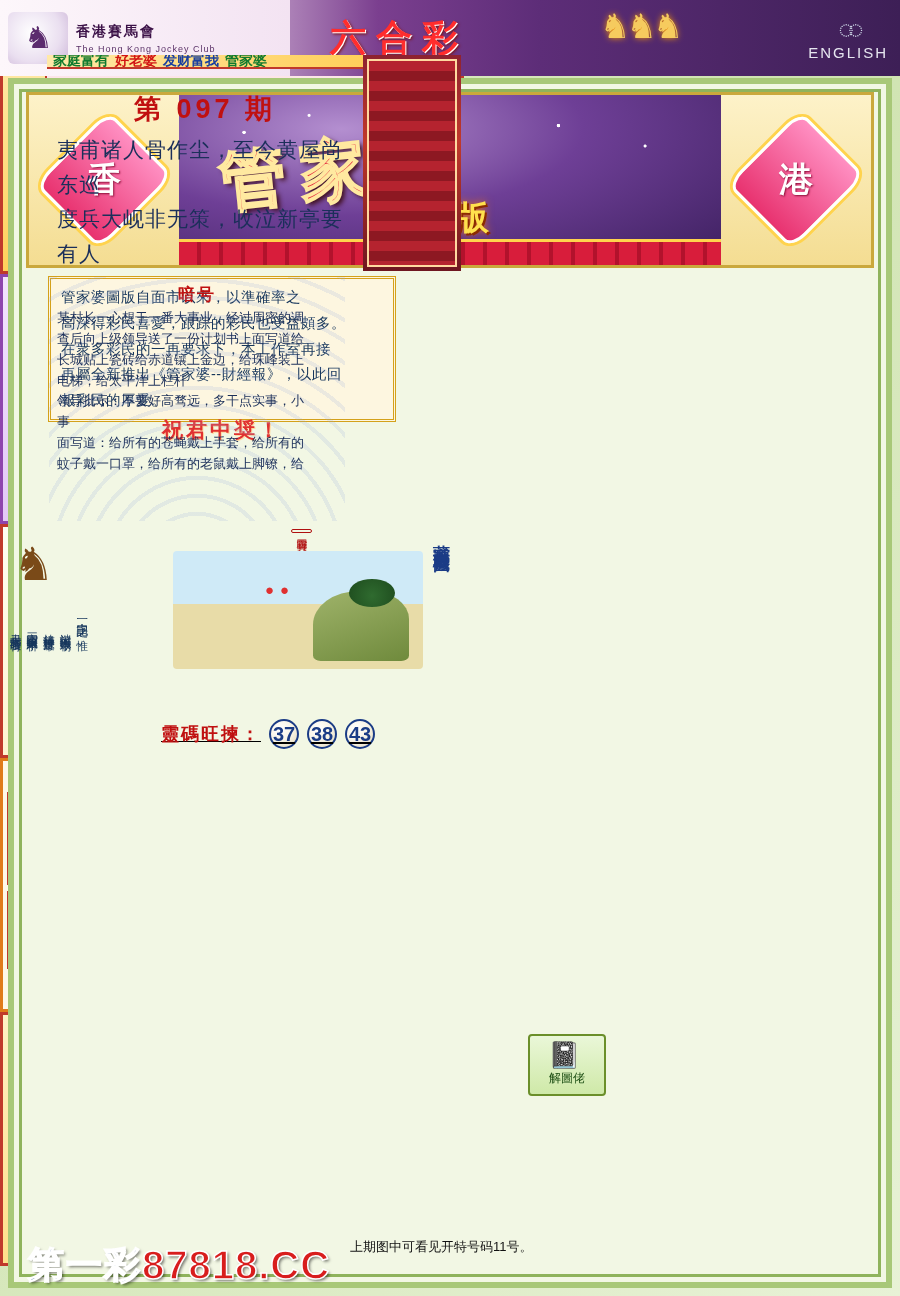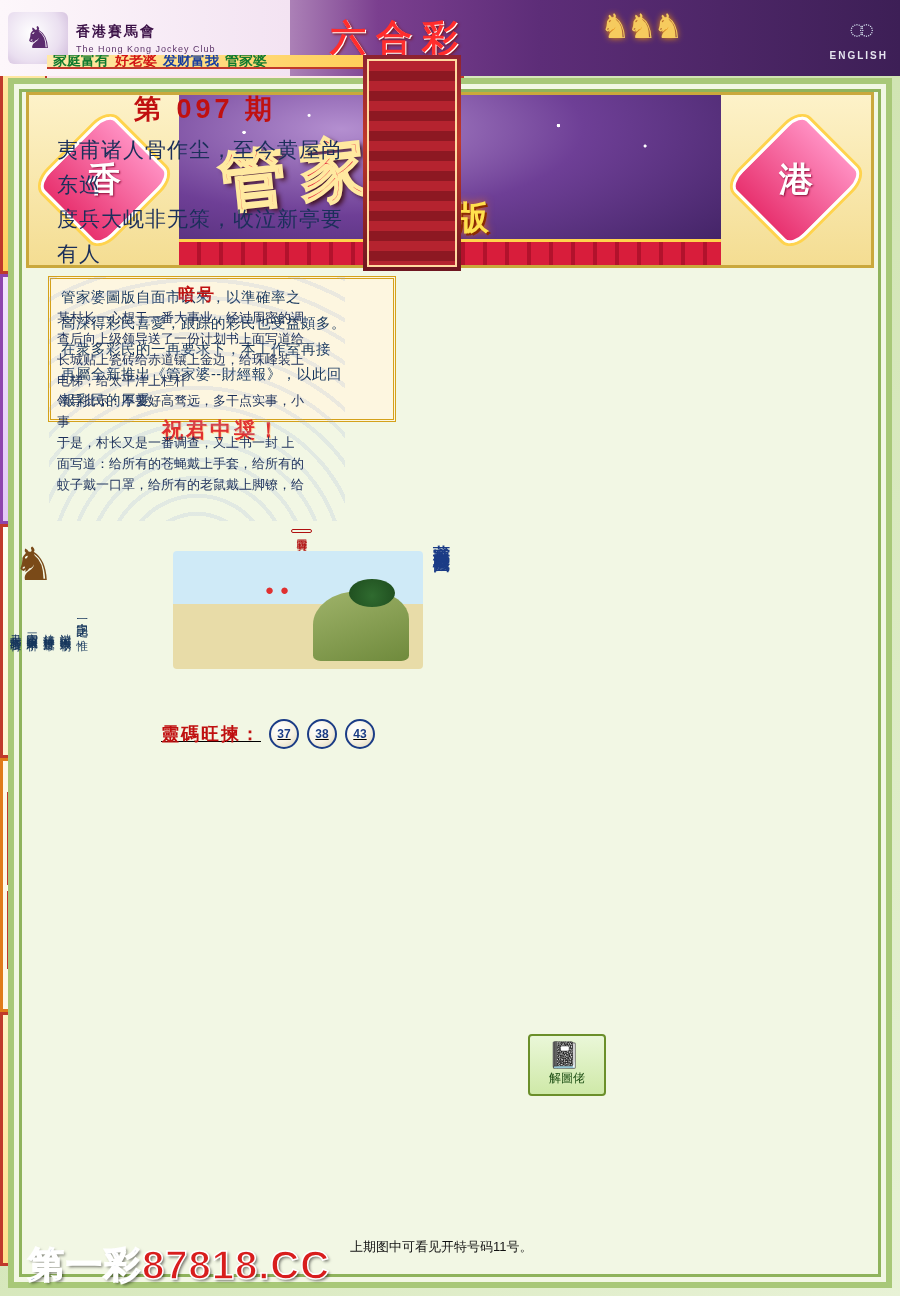--- a/index.html
+++ b/index.html
@@ -63,21 +63,21 @@
   .hdr-horses {
     position:absolute; left:600px; top:6px; width:170px; height:64px;
     color:#ffd45e; font-size:34px; letter-spacing:-4px;
     text-shadow:0 0 6px #ff9d00;
     opacity:.95;
   }
   .hdr-eng {
     position:absolute; right:12px; top:16px; text-align:center; color:#fff;
   }
   .hdr-eng .rings { font-size:26px; color:#cfd8e8; line-height:1; letter-spacing:-6px;}
-  .hdr-eng .lab { font-size:10px; letter-spacing:2px; margin-top:8px; color:#e6e6f0;font-weight:bold;}
+  .hdr-eng .lab { font-size:15px; letter-spacing:2px; margin-top:2px; color:#e6e6f0;}
 
   
   .banner {
     position:absolute; left:26px; top:92px; width:848px; height:176px;
     background:linear-gradient(180deg,#e9dff0,#d8c8e6);
     border:3px solid #caa83c;
     display:flex; overflow:hidden;
   }
   .banner-side {
     width:150px; background:linear-gradient(180deg,#fdf2c9,#f4dd92);
@@ -300,21 +300,21 @@
   .mapart .dots{
     position:absolute; left:92px; top:30px; font-size:15px; color:#e03030; letter-spacing:6px;
   }
   .lucky {
     position:absolute; left:8px; bottom:6px; right:8px;
     display:flex; align-items:center; gap:8px;text-decoration:underline;
   }
   .lucky .lab {
     font-size:18px; font-weight:bold; color:#c01010; letter-spacing:2px;
   }
-  .lucky .ball { width:30px; height:30px; font-size:12px; border-color:#1b3c86; color:#1b3c86;}
+  .lucky .ball { width:30px; height:30px; font-size:20px; border-color:#1b3c86; color:#1b3c86;}
 
   
   .predbox {
     left:48px; top:766px; width:310px; height:254px;
     background:#fff8e8;
     border:3px solid #e07b1a;
     padding:4px;
   }
   .pred-h {
     text-align:center; font-size:16px; font-weight:bold; color:#c01010;
@@ -489,21 +489,20 @@
       <span>笑談悟玄機</span>
     </div>
     <div class="anhao-body">
       <h4>暗号</h4>
       <p>某村长一心想干一番大事业，经过周密的调</p>
       <p>查后向上级领导送了一份计划书上面写道给</p>
       <p>长城贴上瓷砖给赤道镶上金边，给珠峰装上</p>
       <p>电梯，给太平洋上栏杆</p>
       <p>领导批示：不要好高骛远，多干点实事，小</p>
       <p>事</p>
-      <p>于是，村长又是一番调查，又上书一封  上</p>
       <p>面写道：给所有的苍蝇戴上手套，给所有的</p>
       <p>蚊子戴一口罩，给所有的老鼠戴上脚镣，给</p>
     </div>
   </div>
 
   <div class="horsebox">
     <div class="horse-left">
       <div class="horse-art">♞</div>
       <div class="vtext">
         <span>一字記之曰：惟</span>

